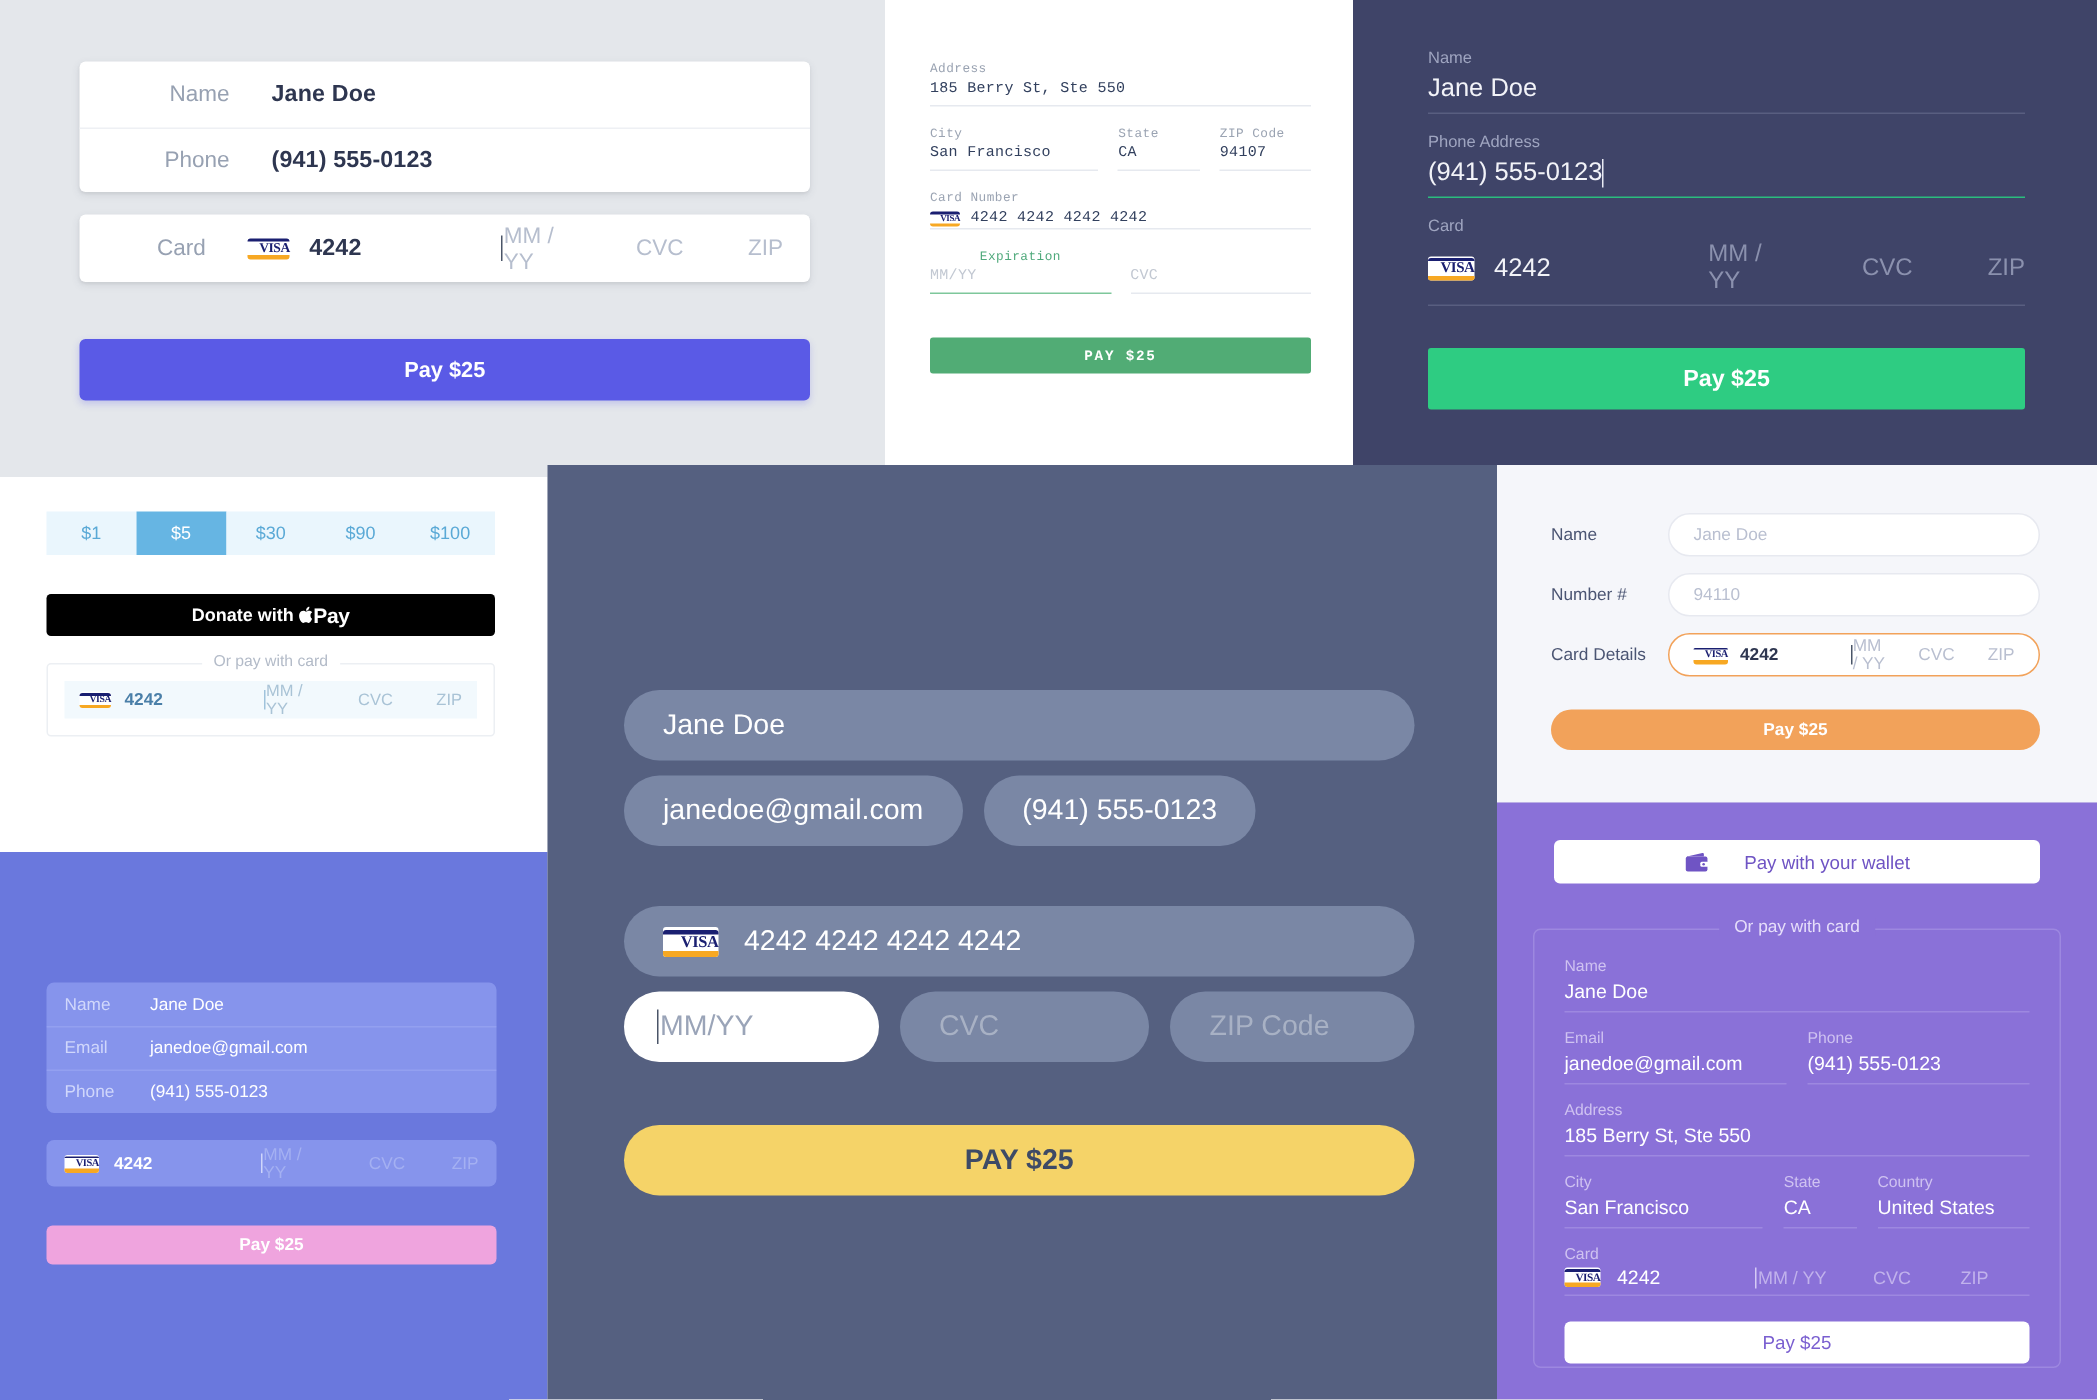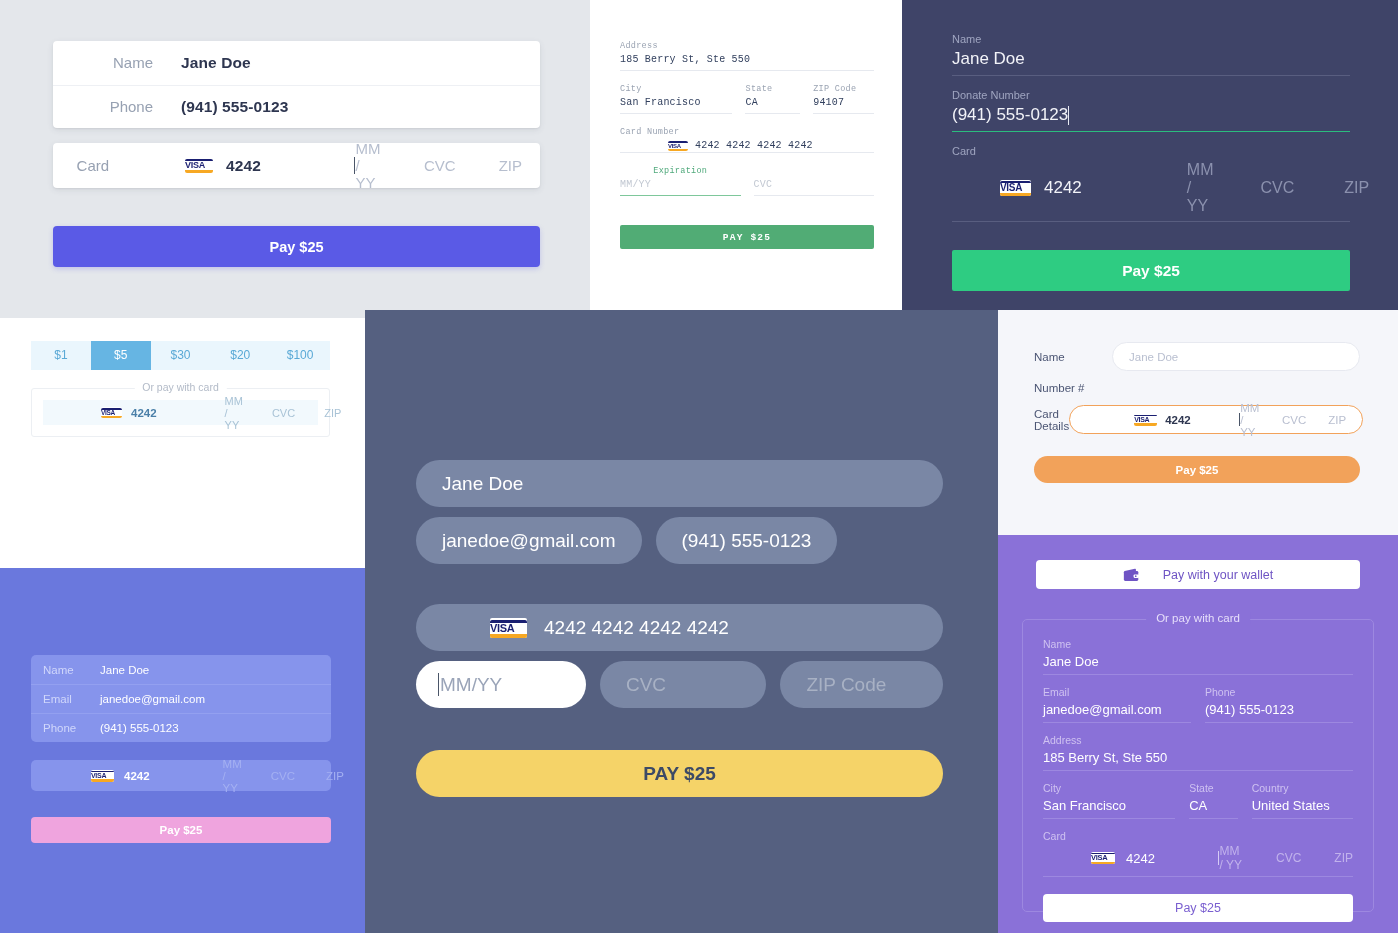--- a/index.html
+++ b/index.html
@@ -10,28 +10,27 @@
     position: relative;
     overflow: hidden;
   }
   .panel { position: absolute; overflow: hidden; }
 
   
   .visa {
     display: inline-block;
     background: #fff;
     border-radius: 2px;
-    text-align: left;
+    text-align: right;
     font-weight: 700;
     color: #1a1f71;
-    font-family: Liberation Sans, sans-serif;
+    font-family: Liberation Serif, serif;
     line-height: 1;
     position: relative;
     flex: none;
-    margin-left: 48px;
   }
   .visa .vtop { display:block; height: 2px; background: #1a1f71; border-radius:2px 2px 0 0;}
   .visa .vmid { display:block; letter-spacing: -0.3px; }
   .visa .vbot { display:block; height: 3px; background: #f7a823; border-radius:0 0 2px 2px;}
 
   .cursor {
     display: inline-block; width: 1px; background: #4a5568;
     vertical-align: middle; margin-right: 1px;
   }
 
@@ -297,21 +296,21 @@
   </div>
 </div>
 
 <div class="panel" id="p3">
   <div class="wrap">
     <div class="fld">
       <span class="lbl">Name</span>
       <span class="val">Jane Doe</span>
     </div>
     <div class="fld active">
-      <span class="lbl">Donate Number</span>
+      <span class="lbl">Phone Address</span>
       <span class="val">(941) 555-0123</span><span class="cursor" style="height:19px;background:#e8eaf3;"></span>
     </div>
     <div class="fld">
       <span class="lbl">Card</span>
       <div class="crow">
         <span class="visa" style="width:31px;padding:1px 0 0;font-size:10px;">
           <span class="vtop"></span>
             <span class="vmid">VISA</span>
             <span class="vbot"></span>
         </span>
@@ -324,23 +323,33 @@
     <button class="btn">Pay $25</button>
   </div>
 </div>
 
 <div class="panel" id="p4">
   <div class="wrap">
     <div class="amts">
       <button class="amt">$1</button>
       <button class="amt sel">$5</button>
       <button class="amt">$30</button>
-      <button class="amt">$20</button>
+      <button class="amt">$90</button>
       <button class="amt">$100</button>
     </div>
+    <button class="applepay">
+      <span>Donate with</span>
+      <span style="display:inline-flex;align-items:center;">
+        <svg width="10" height="12" viewBox="0 0 14 17" fill="#fff">
+          <path d="M11.2 9c0-2 1.6-2.9 1.7-3-0.9-1.4-2.4-1.5-2.9-1.6-1.2-0.1-2.4 0.7-3 0.7-0.6 0-1.6-0.7-2.6-0.7C3.1 4.4 1.8 5.2 1.1 6.5c-1.3 2.3-0.3 5.7 0.9 7.6 0.6 0.9 1.4 1.9 2.4 1.9 1 0 1.3-0.6 2.5-0.6 1.2 0 1.5 0.6 2.5 0.6 1 0 1.7-0.9 2.3-1.8 0.7-1.1 1-2.1 1-2.1C12.6 12 11.2 11.2 11.2 9z"></path>
+          <path d="M9.4 3.2c0.5-0.6 0.9-1.5 0.8-2.4-0.8 0-1.7 0.5-2.3 1.2C7.4 2.6 7 3.5 7.1 4.4 8 4.4 8.9 3.9 9.4 3.2z"></path>
+        </svg>
+        <span style="font-size:14px;font-weight:600;letter-spacing:-.2px;">Pay</span>
+      </span>
+    </button>
     <div class="box">
       <span class="legend">Or pay with card</span>
       <div class="crow">
         <span class="visa" style="width:21px;padding:1px 0 0;font-size:6.5px;">
           <span class="vtop" style="height:1.5px;"></span>
           <span class="vmid">VISA</span>
           <span class="vbot" style="height:2px;"></span>
         </span>
         <span class="num">4242</span>
         <span class="cursor" style="height:13px;margin-left:67px;background:#9fc3dc;"></span>
@@ -422,20 +431,23 @@
 <div class="panel" id="p7">
   <div class="wrap">
     <div class="row">
       <span class="lbl">Name</span>
       <div class="inp">
         <span>Jane Doe</span>
       </div>
     </div>
     <div class="row">
       <span class="lbl">Number #</span>
+      <div class="inp">
+        <span>94110</span>
+      </div>
     </div>
     <div class="row">
       <span class="lbl">Card Details</span>
       <div class="inp focus">
         <span class="visa" style="width:23px;padding:1px 0 0;font-size:7px;">
           <span class="vtop" style="height:1.5px;"></span>
           <span class="vmid">VISA</span>
           <span class="vbot" style="height:2.5px;"></span>
         </span>
         <span class="num">4242</span>

